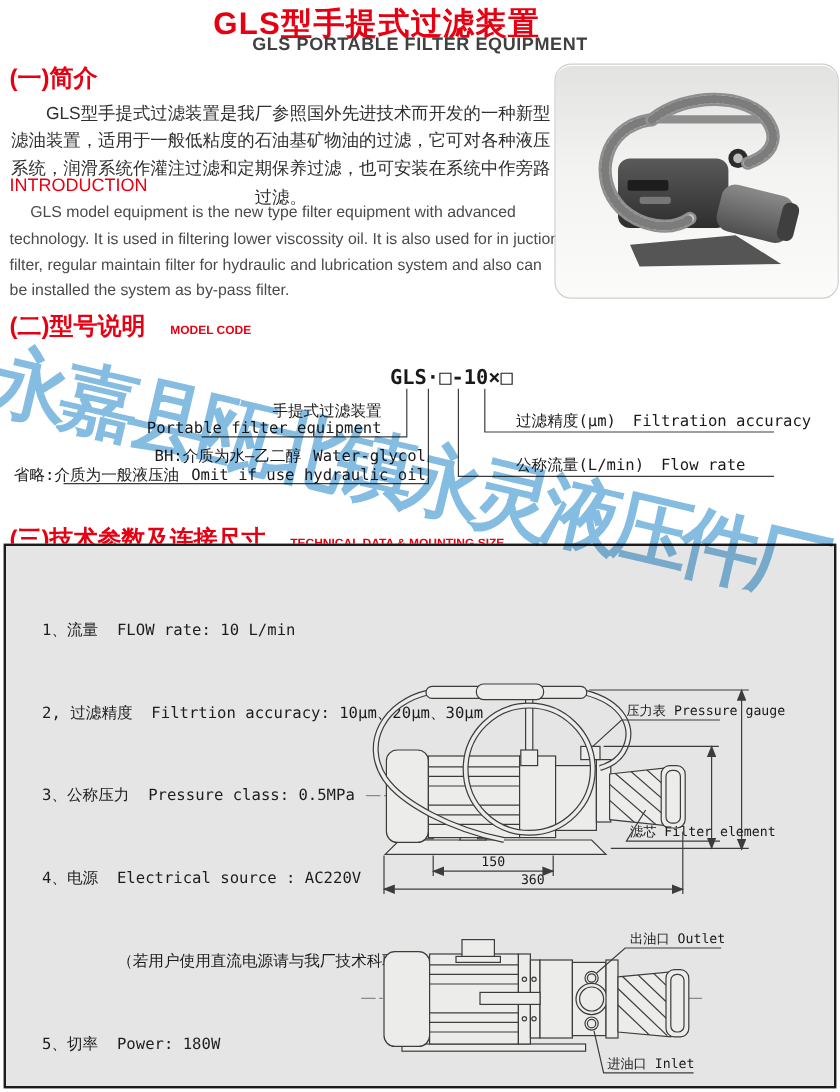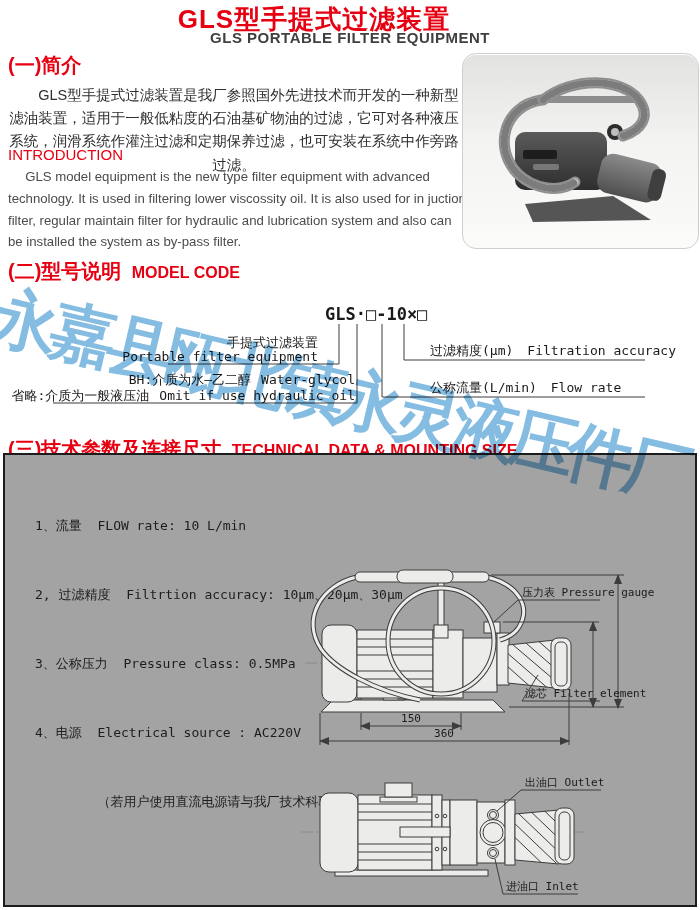--- a/index.html
+++ b/index.html
@@ -7,34 +7,34 @@
     position:relative;width:700px;height:910px;margin:0 auto;
     background:#ffffff;overflow:hidden;
     font-family:"Liberation Sans",sans-serif;color:#333;
   }
   .abs{position:absolute;}
   
   .title-cn{top:2px;left:0;width:628px;text-align:center;font-size:26px;font-weight:bold;color:#e60012;letter-spacing:1px;}
   .title-en{top:29px;left:0;width:700px;text-align:center;font-size:15px;font-weight:bold;color:#404040;letter-spacing:.5px;}
   .sec-head{white-space:nowrap;}
   .h-cn{font-size:20px;font-weight:bold;color:#e60012;margin-top:28px;}
-  .h-en{font-size:16px;font-weight:bold;color:#e60012;margin-left:6px;}
+  .h-en{font-size:10px;font-weight:bold;color:#e60012;margin-left:16px;}
   
   .p-cn{left:8px;top:84px;width:452px;font-size:14.5px;line-height:1.6;color:#2f2f2f;text-indent:2em;text-align:center;}
   .intro-h{left:8px;top:146px;font-size:15px;font-weight:normal;color:#e60012;}
   .p-en{left:8px;top:166px;width:458px;font-size:13.2px;line-height:1.65;color:#4b4b4b;text-indent:1.3em;}
   
   .photo-panel{
     left:462px;top:53px;width:235px;height:194px;border-radius:14px;
     background:linear-gradient(180deg,#e2e2e0 0%,#f3f3f1 45%,#fbfbf9 100%);
     border:1px solid #cfcfcd;box-shadow:inset 0 1px 0 #ffffff;
   }
   .tech-box{
     left:3px;top:453px;width:690px;height:450px;
-    border:2px solid #1c1c1c;background:#a3a3a3;
+    border:2px solid #1c1c1c;background:#e5e5e5;
   }
   .tech-list{left:30px;top:13px;position:absolute;font-family:"DejaVu Sans Mono",monospace;
     font-size:13px;color:#1d1d1d;line-height:23px;white-space:pre;}
   
   .watermark{
     left:4px;top:271px;width:900px;
     font-size:66px;font-weight:bold;letter-spacing:-7px;
     color:#6fb0dc;opacity:.85;mix-blend-mode:multiply;
     transform:rotate(13.2deg);transform-origin:0 0;
     z-index:5;pointer-events:none;white-space:nowrap;
@@ -128,20 +128,21 @@
     <span class="h-en">TECHNICAL DATA &amp; MOUNTING SIZE</span>
   </div>
 
   <div class="abs tech-box layer">
     <div class="tech-list">
       <div>1、流量  FLOW rate: 10 L/min</div>
       <div>2, 过滤精度  Filtrtion accuracy: 10μm、20μm、30μm</div>
       <div>3、公称压力  Pressure class: 0.5MPa</div>
       <div>4、电源  Electrical source : AC220V</div>
       <div>        （若用户使用直流电源请与我厂技术科联系）</div>
+      <div>5、切率  Power: 180W</div>
       
     </div>
   </div>
 
   <svg class="abs layer" style="left:293px;top:563px;" width="400" height="192" viewBox="0 0 400 192">
     <defs>
       <marker id="arrE" markerWidth="10" markerHeight="8" refX="9" refY="4" orient="auto" markerUnits="userSpaceOnUse">
         <path d="M0,0 L10,4 L0,8 Z" fill="#3c3c3c"></path>
       </marker>
       <marker id="arrS" markerWidth="10" markerHeight="8" refX="1" refY="4" orient="auto" markerUnits="userSpaceOnUse">

